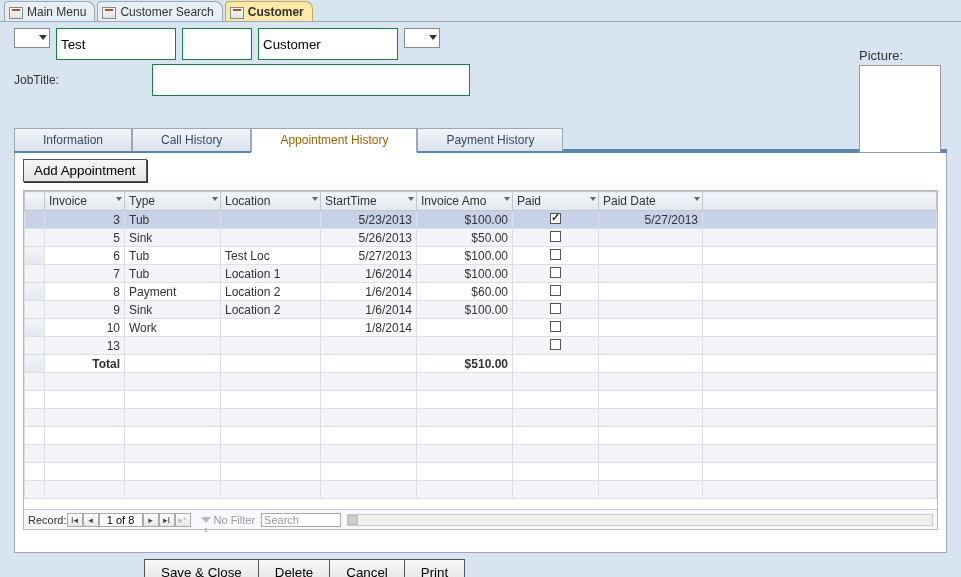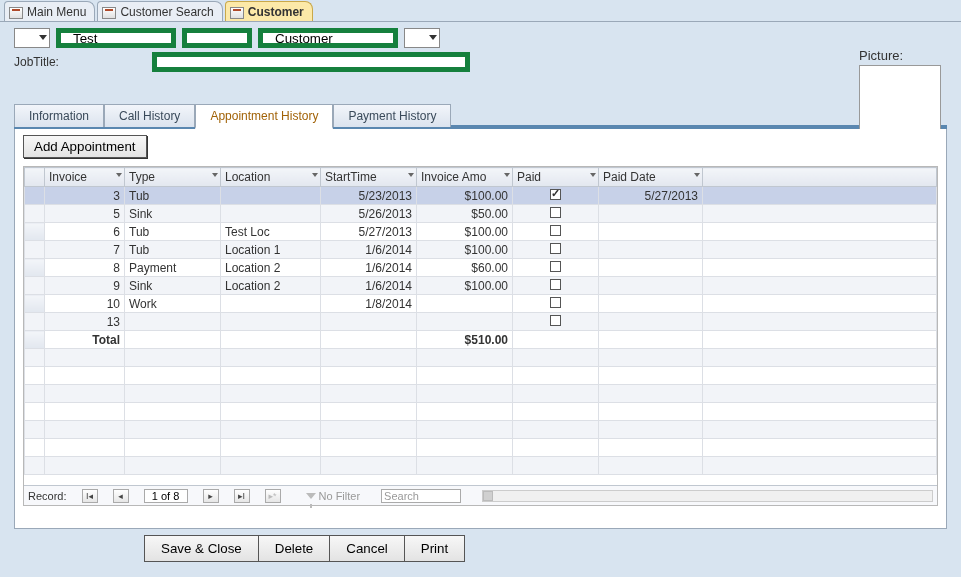--- a/index.html
+++ b/index.html
@@ -62,35 +62,35 @@
     position: relative;
   }
   .combo-small::after, .combo-btn::after {
     content:"";
     position:absolute; right:2px; top:6px;
     border-left:4px solid transparent;
     border-right:4px solid transparent;
     border-top:5px solid #333;
   }
   .txt {
-    height: 20px; background:#fff; border:5px solid #15803d; padding:1px 12px;
+    height: 32px; background:#fff; border:1px solid #15803d; padding:1px 4px;
   }
   .jobtitle-row { display:flex; align-items:center; gap:24px; margin-top:4px; }
   .pic-box { position:absolute; right:20px; top:26px; }
   .pic-label { text-align:left; font-size:13px; }
   .pic-frame { width:82px; height:88px; background:#fff; border:1px solid #999; margin-top:2px; }
 
   .subtabs {
     display:flex;
     margin-top:30px;
     border-bottom: 2px solid #5a87b0;
     align-items: flex-end;
   }
   .subtab {
-    padding: 4px 14px;
+    padding: 4px 28px;
     border:1px solid #9aa8b8;
     border-bottom:none;
     background: linear-gradient(#f2f5fa,#dbe3ee);
     margin-right:0px;
     color:#3a4a5a;
     cursor:pointer;
     text-align:right;
   }
   .subtab.active {
     background:#fff;
@@ -169,21 +169,21 @@
     content:"✓"; position:absolute; top:-3px; left:0; font-size:11px; font-weight:bold;
   }
   .total-row td { font-weight:bold; }
   .empty-row td { background:#f2f4f8; }
   .empty-row.w td { background:#fff; }
   .nav-bar {
     height:20px;
     border-top:1px solid #c0c7d0;
     display:flex;
     align-items:center;
-    gap:15px;
+    gap:0;
     padding:0 4px;
     background:#f7f8fb;
     font-size:11px;
   }
   .nav-btn {
     width:16px; height:14px; border:1px solid #aaa; background:linear-gradient(#fff,#e6e6e6);
     display:flex; align-items:center; justify-content:center; font-size:9px; color:#444; cursor:pointer;
   }
   .nav-input { width:44px; height:14px; border:1px solid #aaa; font-size:11px; text-align:center; }
   .filter-lbl { color:#999; display:flex; align-items:center; gap:3px; margin-left:10px; }

